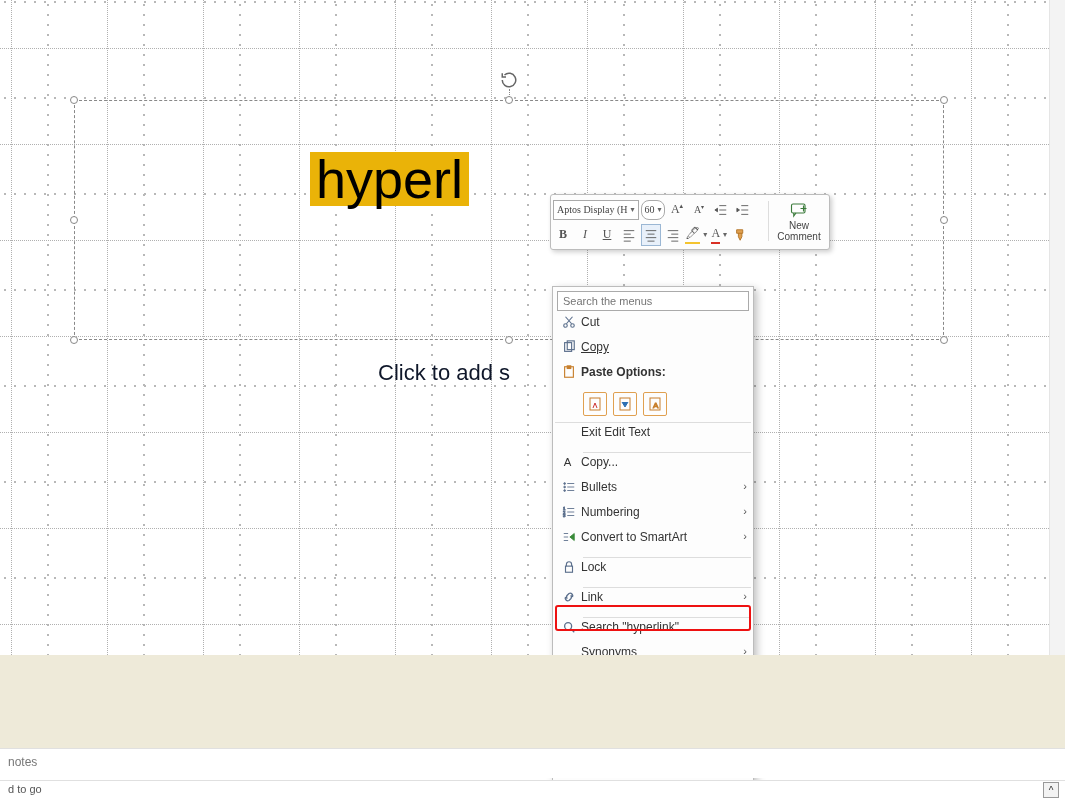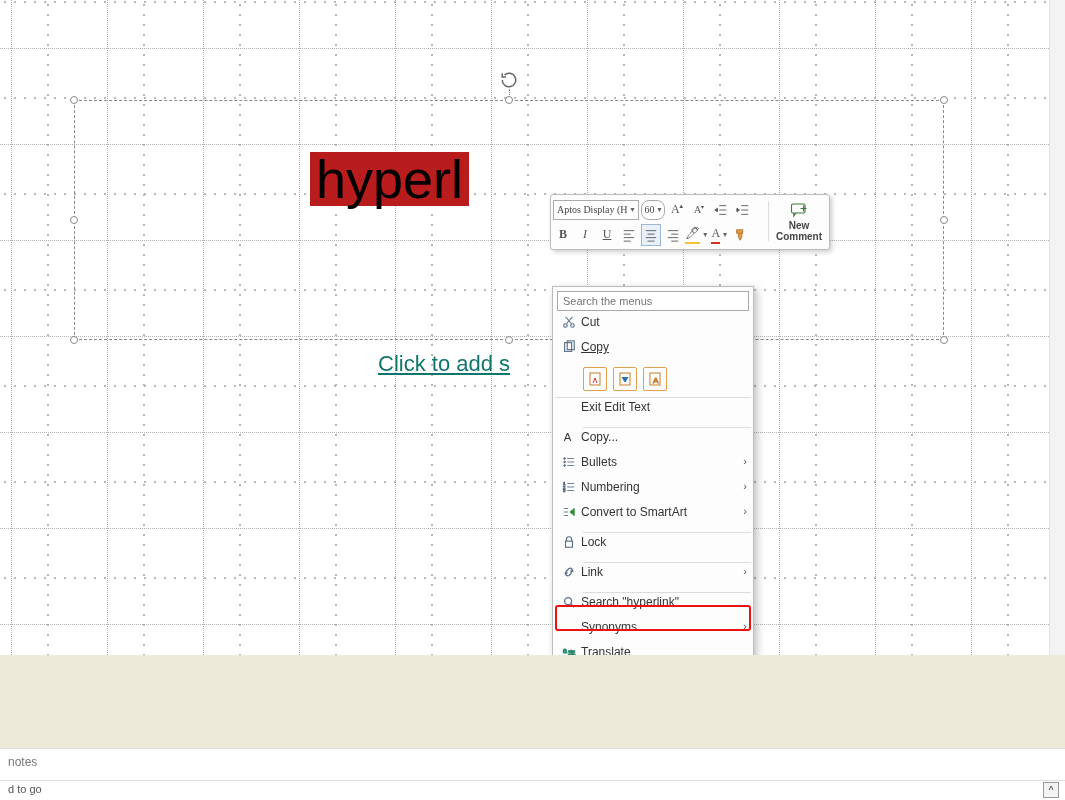--- a/index.html
+++ b/index.html
@@ -54,28 +54,28 @@
   .rotate-handle {
     position:absolute; left:50%; top:-30px; margin-left:-9px;
     width:18px; height:18px; color:#666;
   }
   .rotate-stem{
     position:absolute; left:50%; top:-12px; width:1px; height:12px; border-left:1px dotted #888;
   }
   .title-text {
     position:absolute; left:310px; top:152px;
     font-size:54px; color:#000;
-    background:#b91c1c;
+    background:#eab308;
     padding:0 6px;
     line-height:1.0;
     font-family:"Segoe UI Light","Segoe UI",Arial,sans-serif;
   }
   .subtitle-text {
-    position:absolute; left:378px; top:351px;
-    font-size:22px; color:#0f766e;text-decoration:underline;
+    position:absolute; left:378px; top:360px;
+    font-size:22px; color:#0f172a;
   }
   
   .notes-strip {
     position:absolute; left:0; top:655px; width:1065px; height:95px;
     background:#eeead9;
   }
   .notes-label {
     position:absolute; left:0; top:748px;
     width:1065px; height:30px;
     background:#fff; color:#777;
@@ -119,21 +119,21 @@
   .mt-btn {
     min-width:20px; height:22px;
     display:flex; align-items:center; justify-content:center;
     color:#555; cursor:default; font-size:12px;
   }
   .mt-btn svg{width:14px;height:14px;}
   .mt-divider{width:1px;height:40px;background:#ddd;margin:4px 2px;}
   .newcomment {
     width:56px; display:flex; flex-direction:column;
     align-items:center; justify-content:center; font-size:10px;
-    line-height:1.1; text-align:left; color:#444;font-weight:bold;
+    line-height:1.1; text-align:left; color:#444;
   }
   .newcomment svg{width:18px;height:16px;margin-bottom:2px;}
   .underline-red{border-bottom:2px solid #d93025;padding-bottom:1px;}
   .underline-yellow{border-bottom:2px solid #f4c430;padding-bottom:1px;}
   
   .ctx {
     position:absolute; left:552px; top:274px;
     width:202px;
     background:#fdfdfd;
     border:1px solid #bcbcbc;
@@ -321,20 +321,29 @@
   </div>
   <div class="item">
     <span class="ic">
         <svg viewBox="0 0 16 16" fill="none" stroke="#5b6f8c" stroke-width="1.3">
           <rect x="3" y="3" width="8" height="10"></rect>
           <rect x="6" y="1" width="8" height="10"></rect>
         </svg>
       </span>
     <span class="lbl"><span style="text-decoration:underline">Copy</span></span>
   </div>
+  <div class="item">
+    <span class="ic">
+        <svg viewBox="0 0 16 16" fill="none" stroke="#c77f2c" stroke-width="1.3">
+          <rect x="3" y="2" width="10" height="12"></rect>
+          <rect x="6" y="1" width="4" height="3" fill="#c77f2c"></rect>
+        </svg>
+      </span>
+    <span class="lbl bold-label">Paste Options:</span>
+  </div>
   <div class="paste-row">
     <div class="paste-opt">
         <svg viewBox="0 0 16 16" fill="none" stroke="#c77f2c">
           <rect x="3" y="2" width="10" height="12"></rect>
           <path d="M6 12l2-5 2 5" stroke="#c33"></path>
         </svg>
       </div>
     <div class="paste-opt">
         <svg viewBox="0 0 16 16" fill="none" stroke="#c77f2c">
           <rect x="3" y="2" width="10" height="12"></rect>

